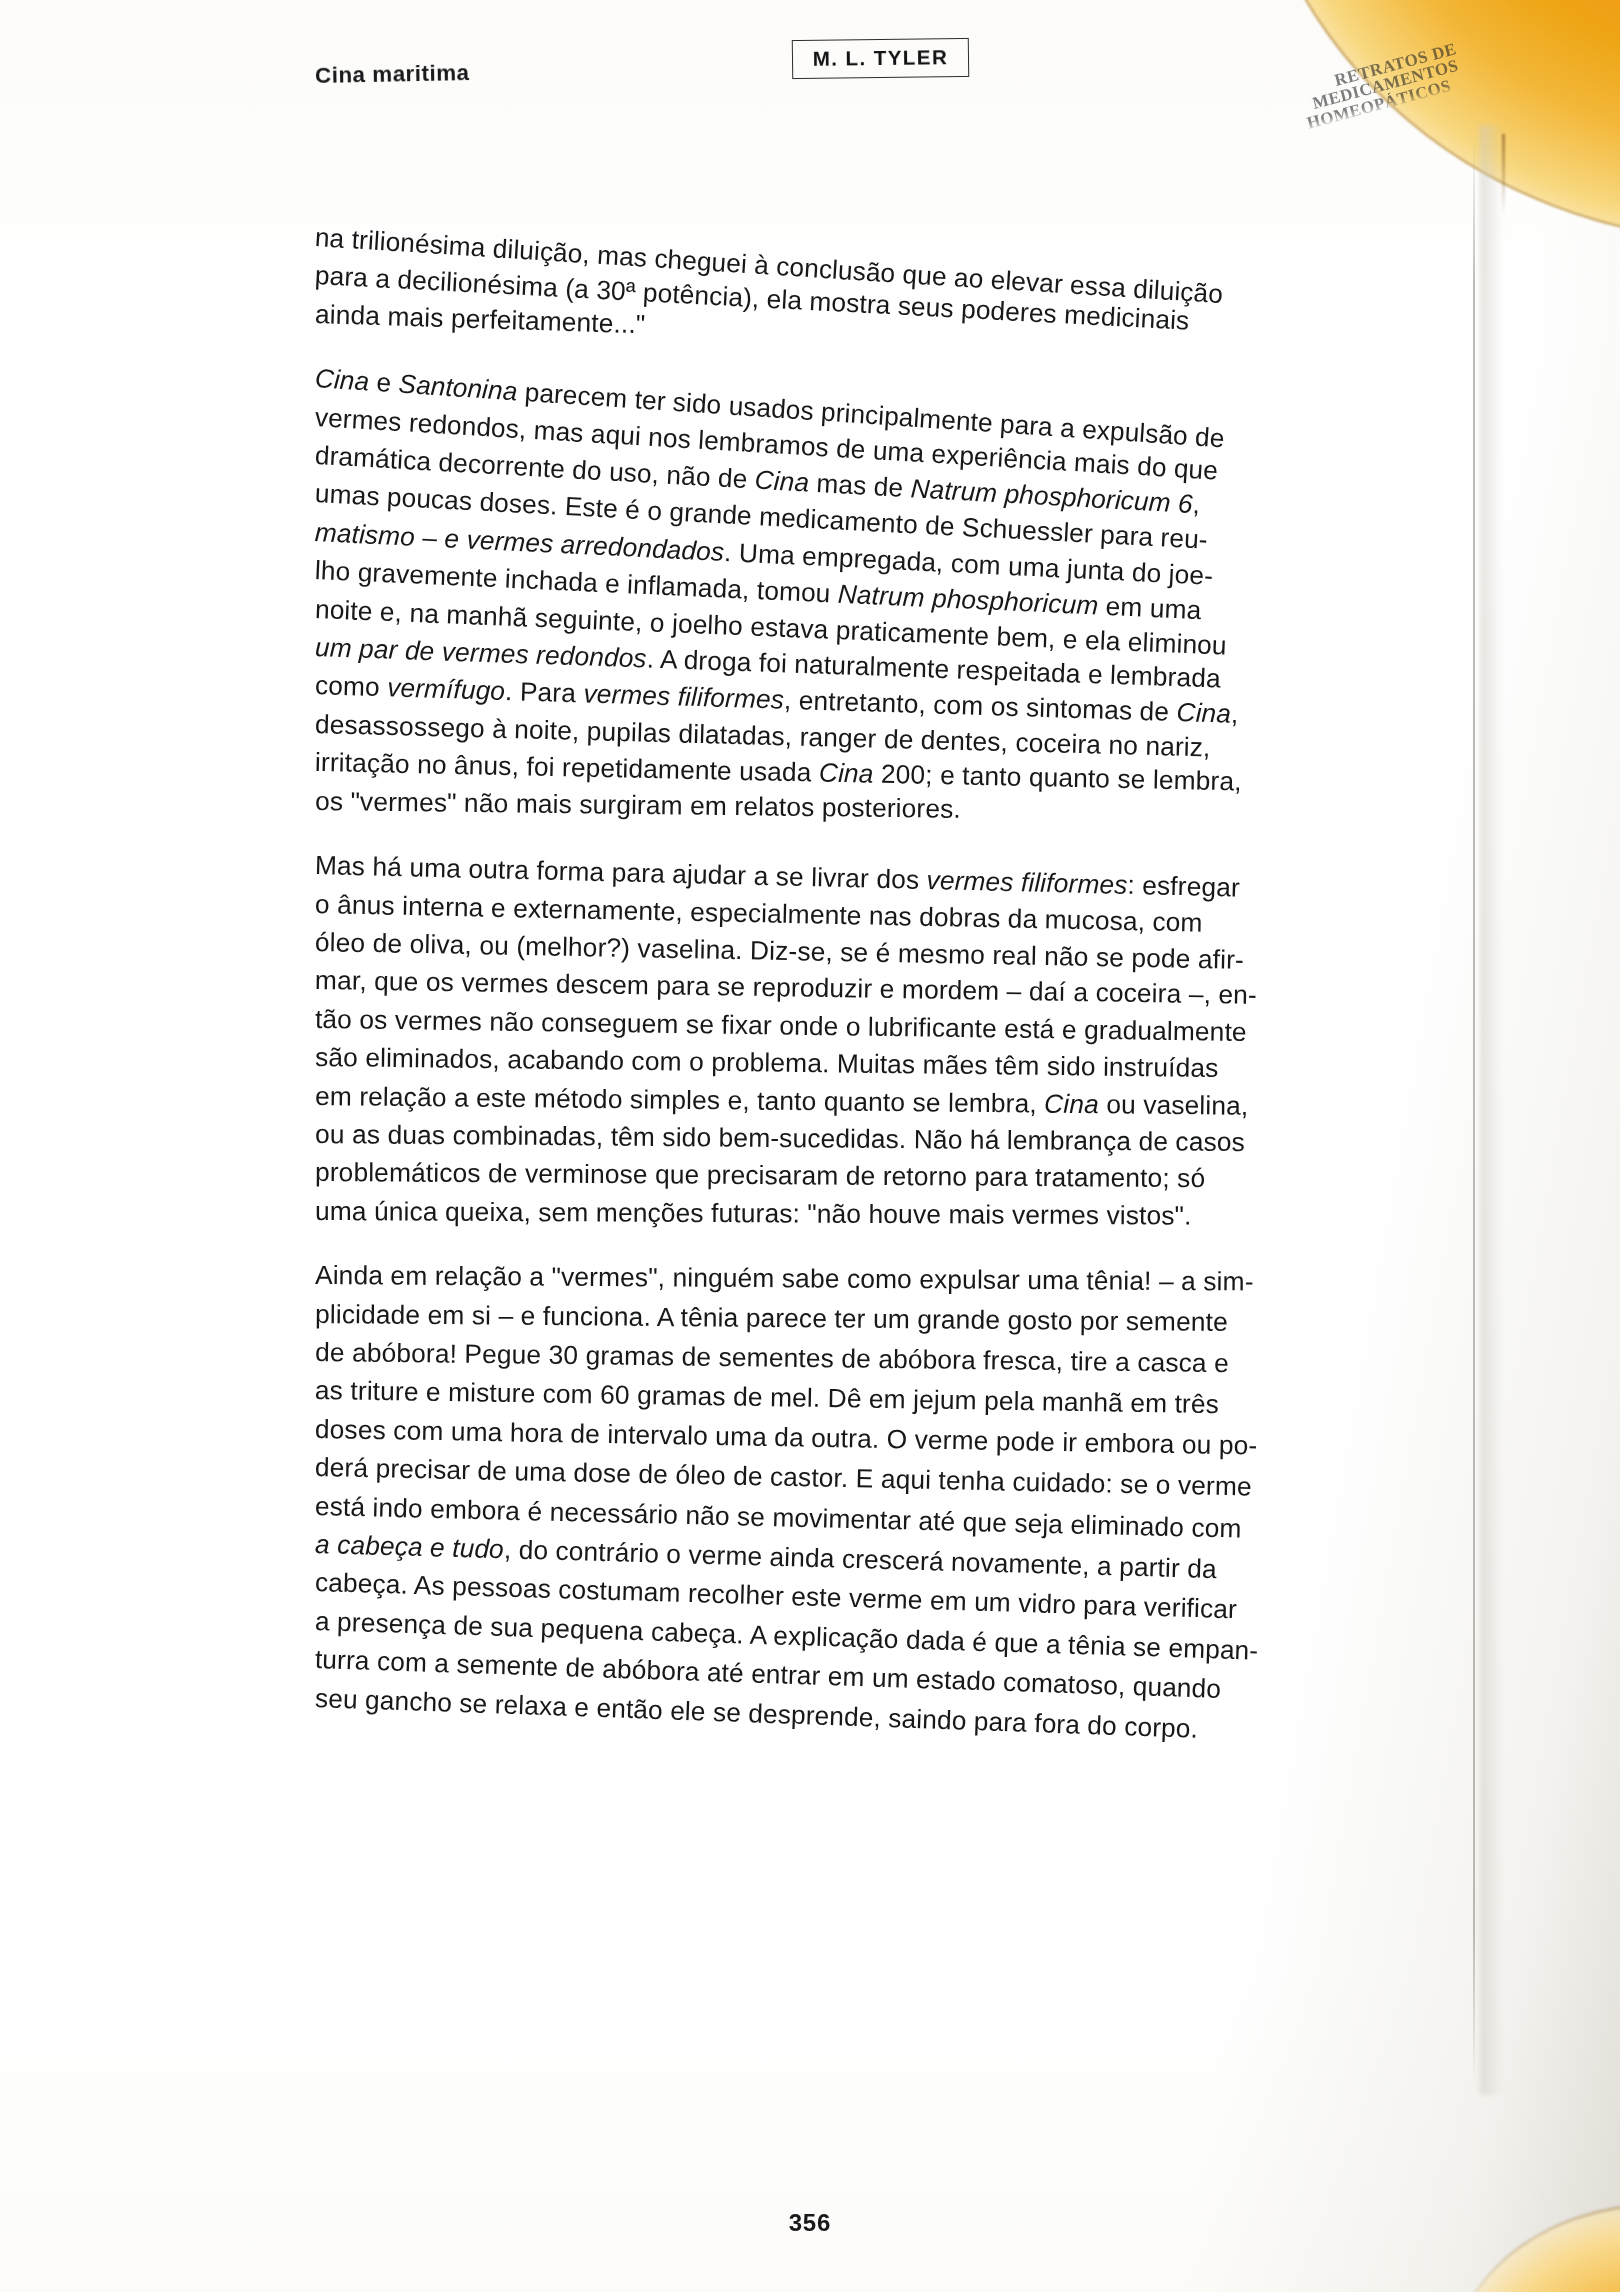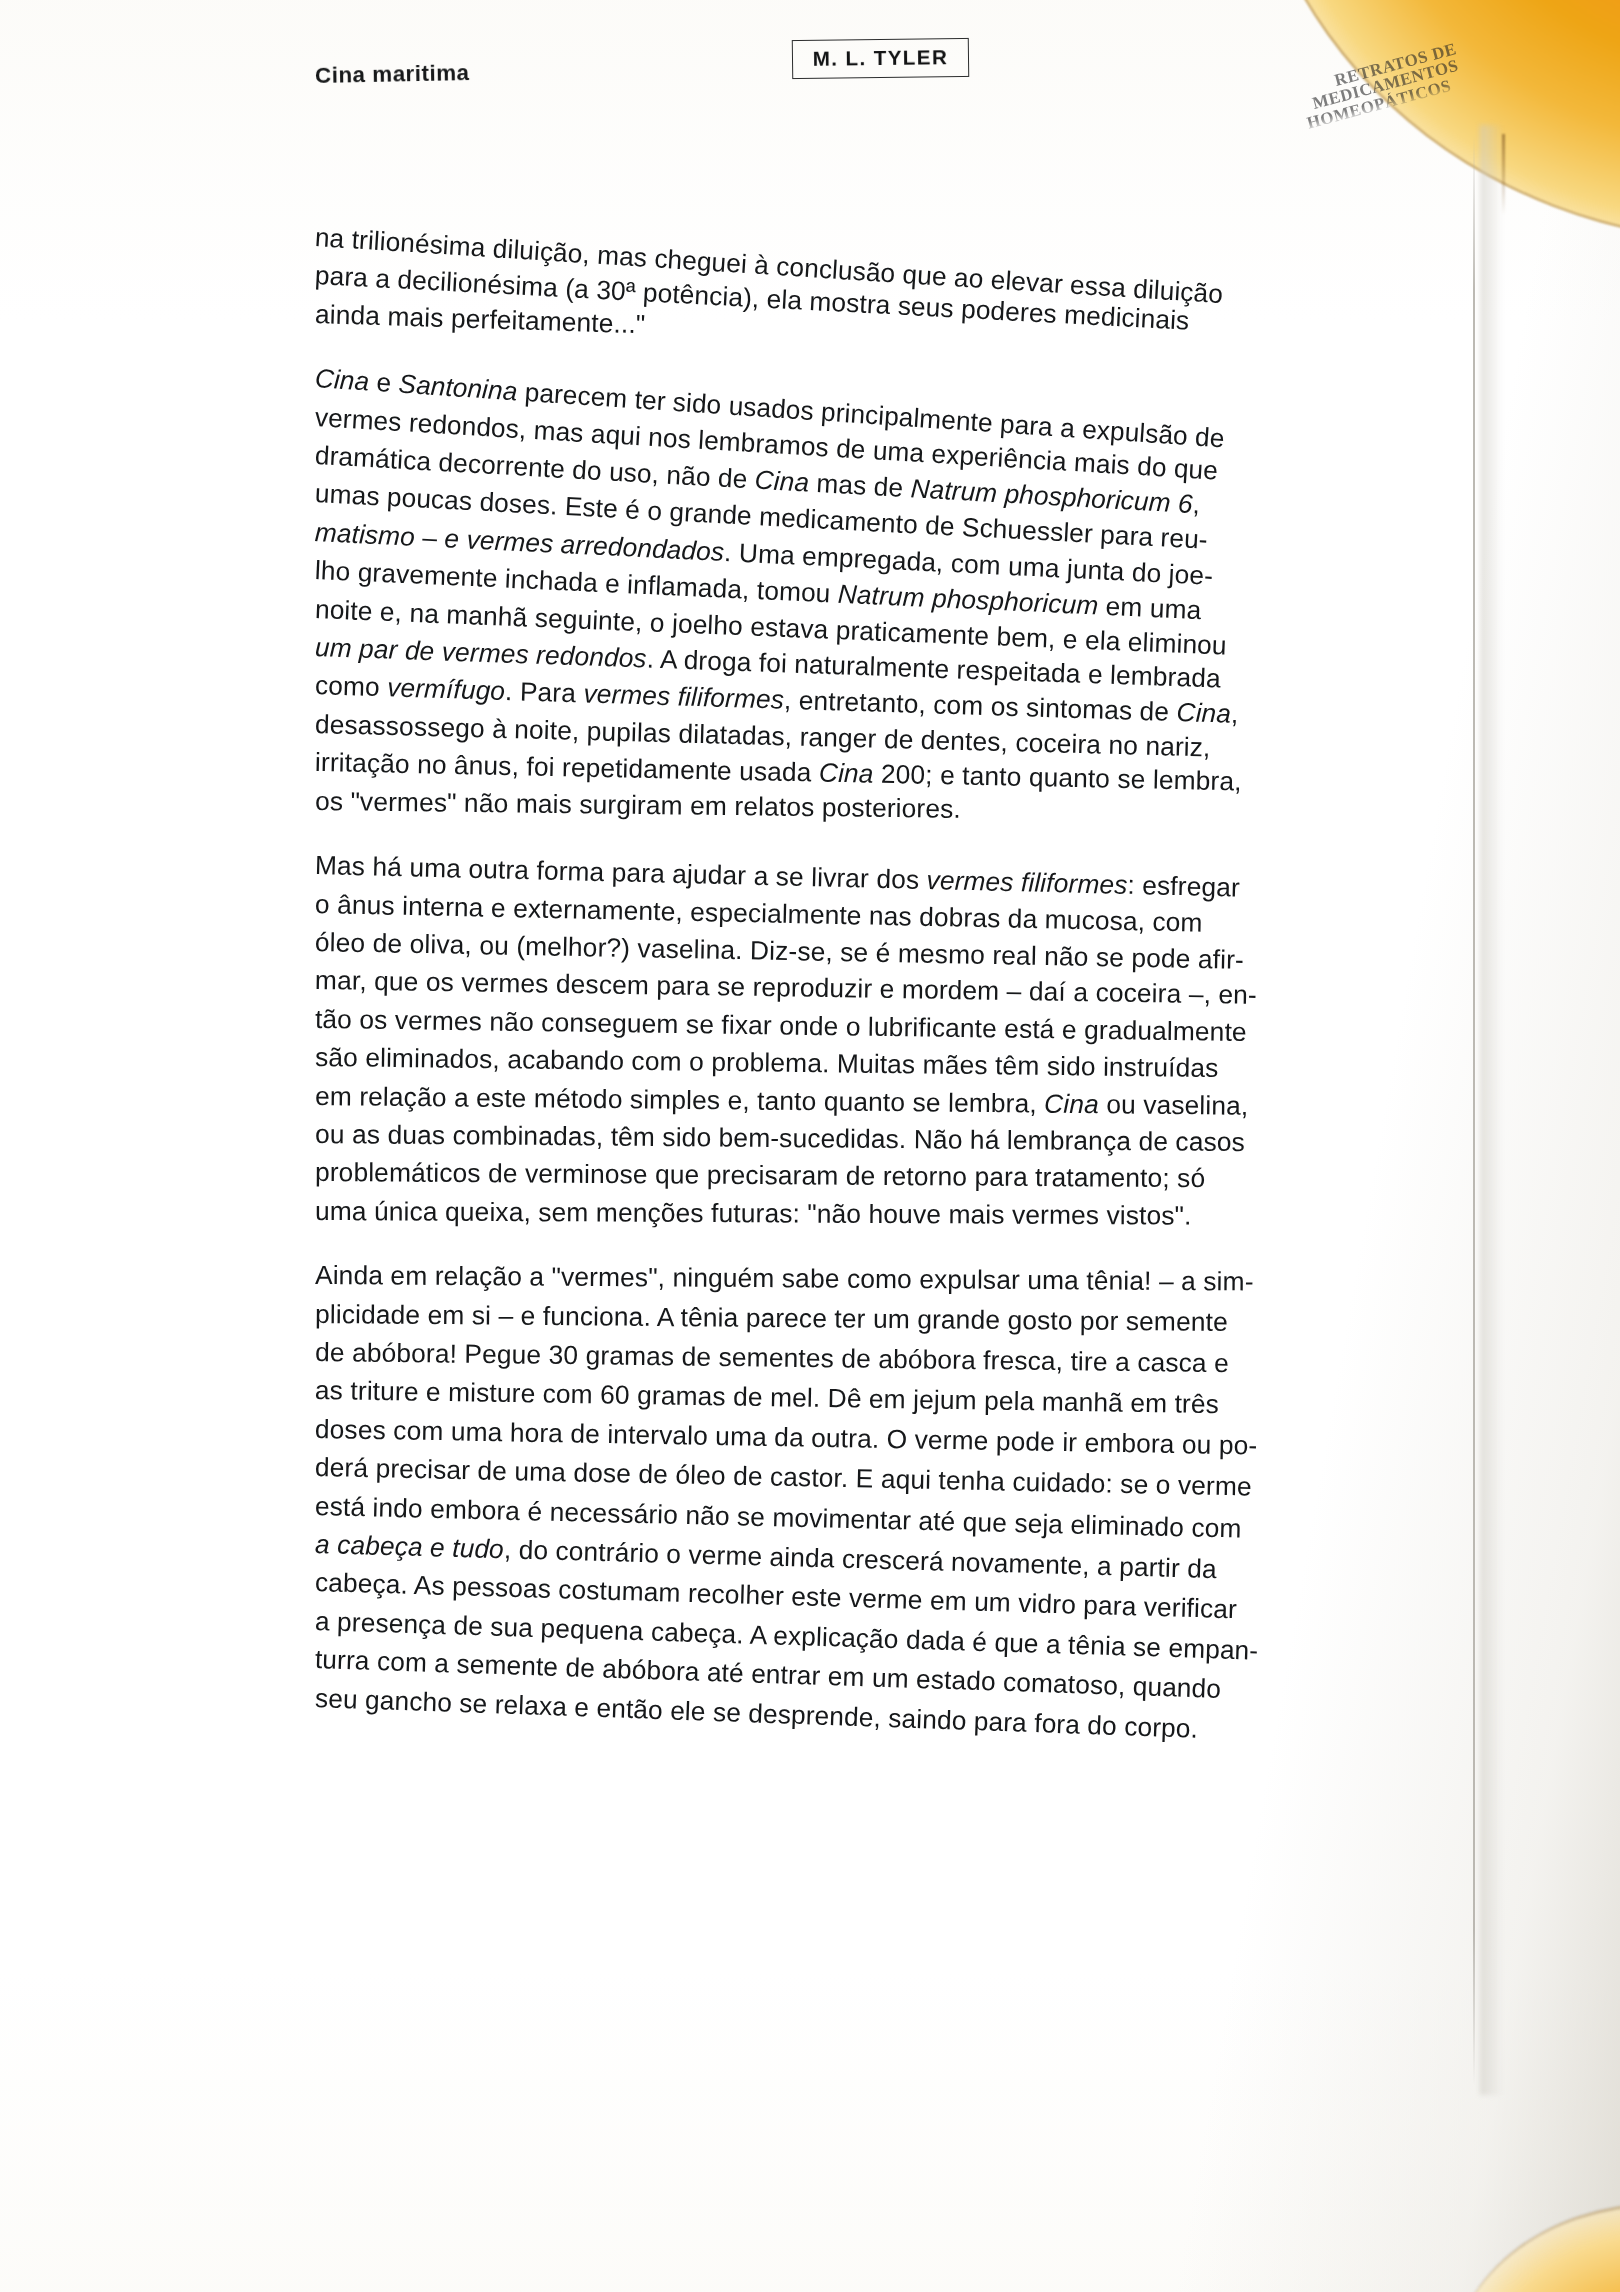--- a/index.html
+++ b/index.html
@@ -257,15 +257,16 @@
         <span class="tline" style="transform: rotate(1.2deg) scaleX(0.999);">derá precisar de uma dose de óleo de castor. E aqui tenha cuidado: se o verme</span>
         <span class="tline" style="transform: rotate(1.4deg) scaleX(0.998);">está indo embora é necessário não se movimentar até que seja eliminado com</span>
         <span class="tline" style="transform: rotate(1.6deg) scaleX(0.998);"><i>a cabeça e tudo</i>, do contrário o verme ainda crescerá novamente, a partir da</span>
         <span class="tline" style="transform: rotate(1.7deg) scaleX(0.998);">cabeça. As pessoas costumam recolher este verme em um vidro para verificar</span>
         <span class="tline" style="transform: rotate(1.8deg) scaleX(0.997);">a presença de sua pequena cabeça. A explicação dada é que a tênia se empan-</span>
         <span class="tline" style="transform: rotate(1.9deg) scaleX(0.997);">turra com a semente de abóbora até entrar em um estado comatoso, quando</span>
         <span class="tline" style="transform: rotate(2deg) scaleX(0.997);">seu gancho se relaxa e então ele se desprende, saindo para fora do corpo.</span>
       </p>
     </div>
 
+  <div class="folio ink">356</div>
 
 </div>
 
 
 </body></html>

